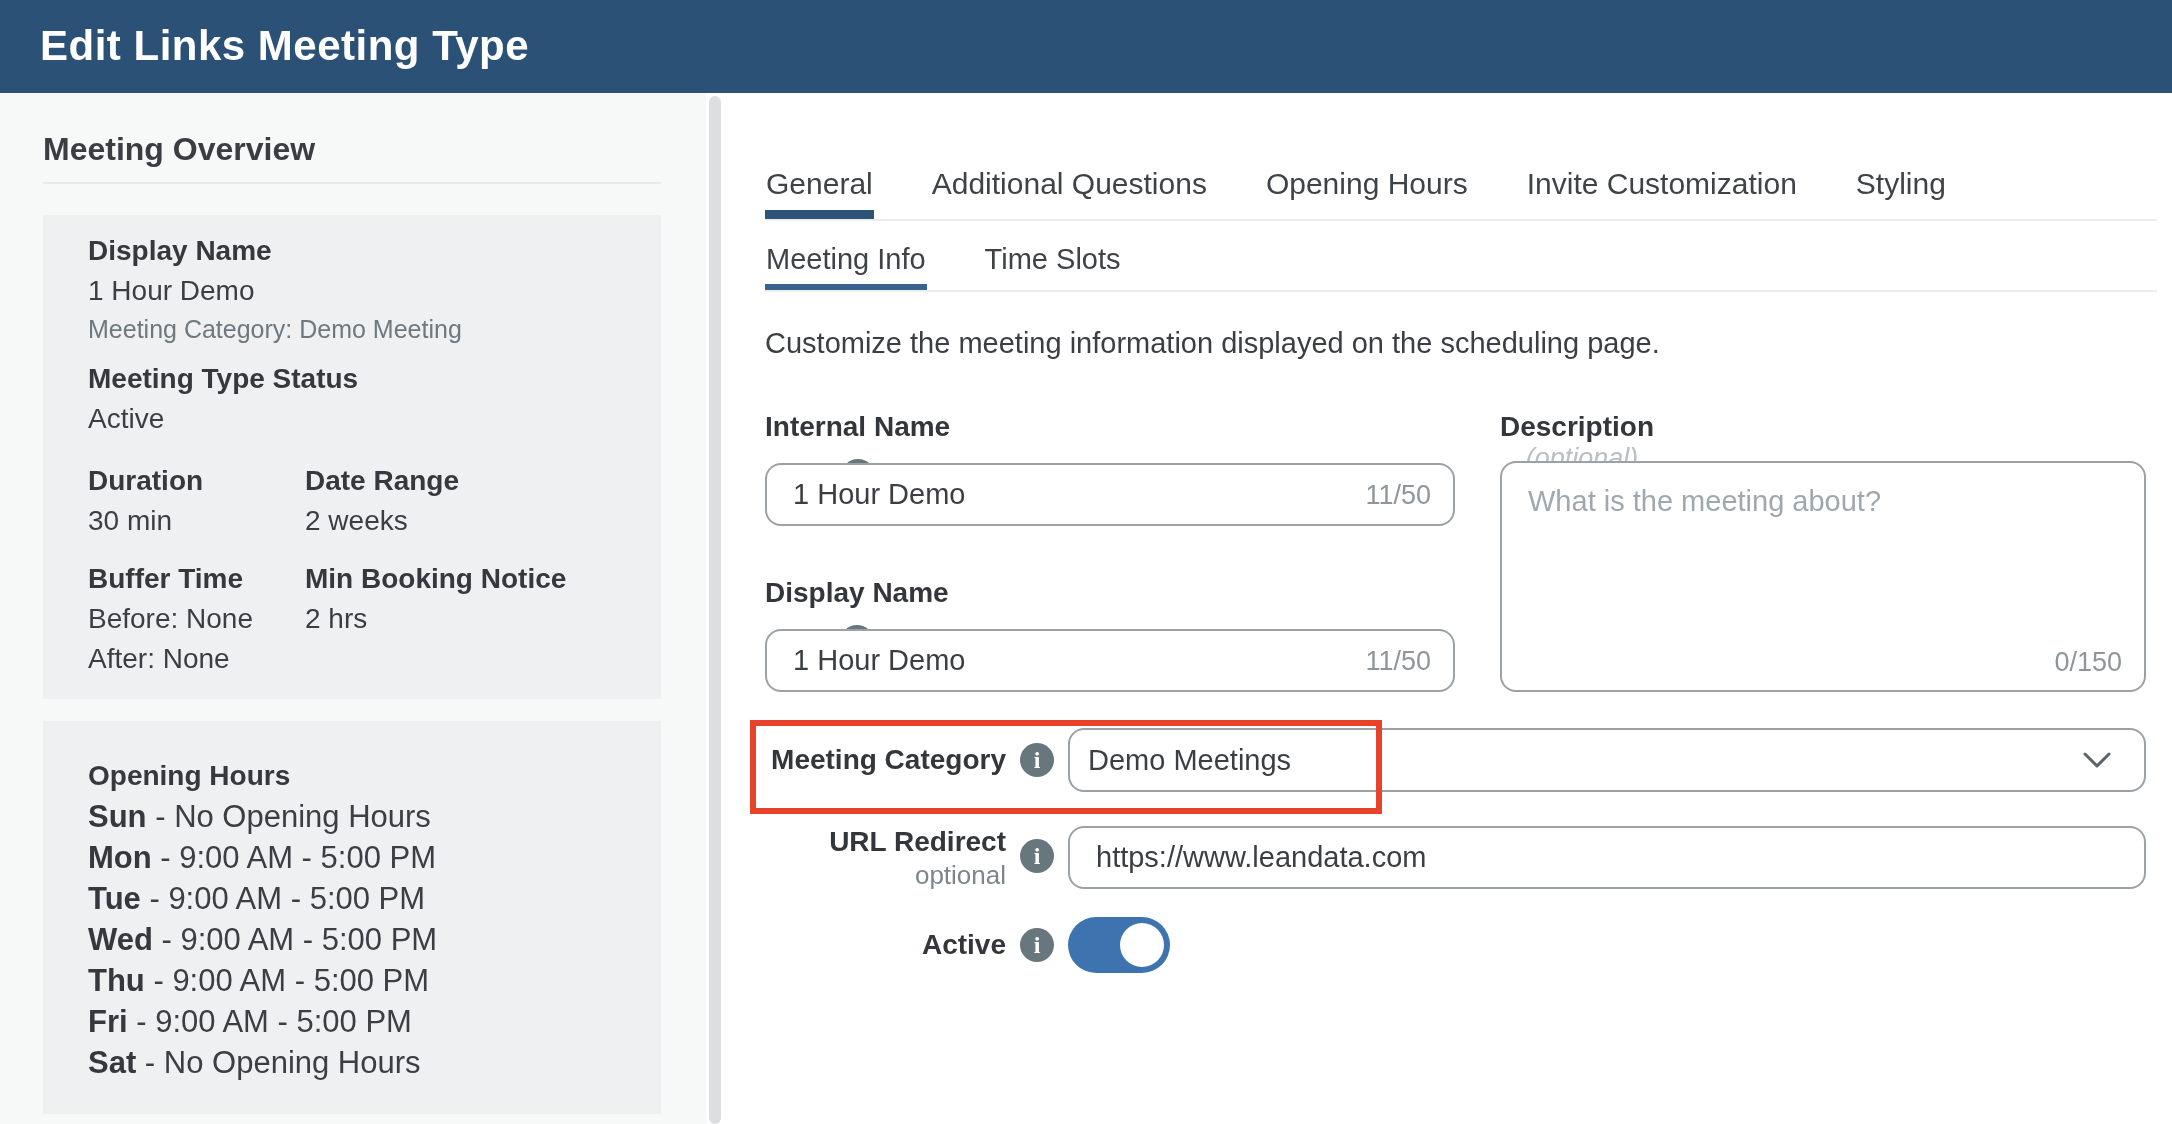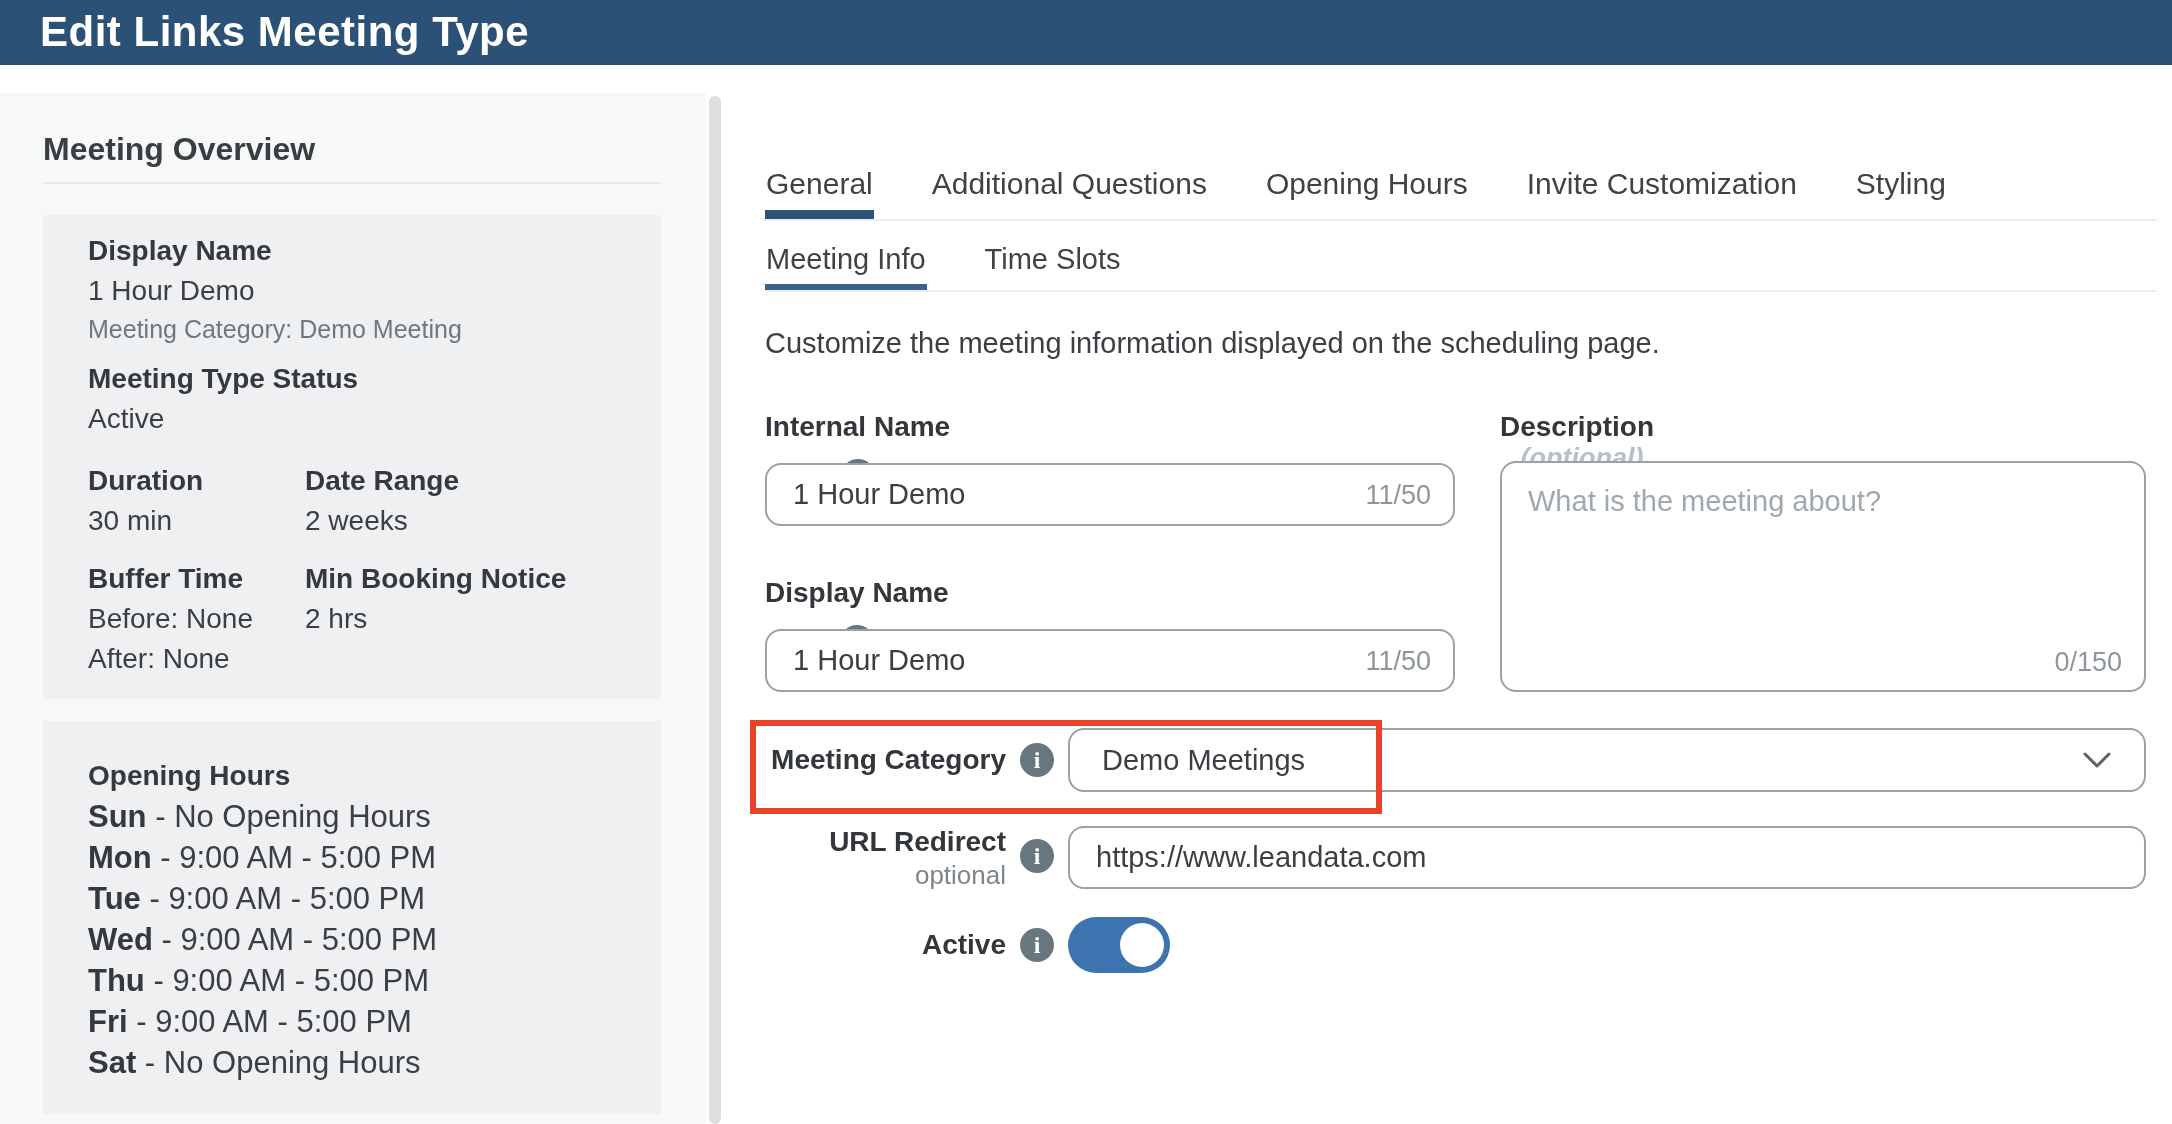--- a/index.html
+++ b/index.html
@@ -4,21 +4,21 @@
 <style>
   * { margin:0; padding:0; box-sizing:border-box; }
   html,body { width:2172px; height:1124px; }
   body {
     position:relative; overflow:hidden; background:#ffffff;
     font-family:"Liberation Sans", sans-serif; color:#3b3f43;
     -webkit-font-smoothing:antialiased;
   }
 
   
-  .app-header { position:absolute; left:0; top:0; width:2172px; height:65px; background:#2c5176; }
+  .app-header { position:absolute; left:0; top:0; width:2172px; height:93px; background:#2c5176; }
   .app-title  { position:absolute; left:40px; top:50%; transform:translateY(-52%);
                 font-size:42px; font-weight:bold; color:#ffffff; letter-spacing:.5px; }
 
   
   .sidebar { position:absolute; left:0; top:93px; width:706px; height:1031px; background:#f7f8f8; }
   .sidebar-heading { position:absolute; left:43px; top:38px; font-size:32px; font-weight:bold; color:#3a3e42; }
   .sidebar-divider { position:absolute; left:43px; top:89px; width:618px; height:2px; background:#e9e9e9; }
 
   .card { position:absolute; left:43px; width:618px; background:#eef0f2; }
   .card-summary { top:122px; height:484px; padding:16px 20px 0 45px; }
@@ -49,21 +49,21 @@
 
   .subtabs { position:absolute; left:40px; top:132px; right:15px; display:flex; gap:57px;
              border-bottom:2px solid #ededee; }
   .subtab { font-size:29px; color:#3f4347; padding:12px 1px 8px; border-bottom:6px solid transparent;
             cursor:pointer; white-space:nowrap;text-align:right; }
   .subtab.active { border-bottom-color:#39628d; }
 
   .intro { position:absolute; left:40px; top:228px; font-size:29px; color:#3b3f43; }
 
   .field-label { font-size:28px; font-weight:bold; color:#33373b; white-space:nowrap; }
-  .optional-tag { font-style:italic; font-weight:bold; font-size:27px; color:#b9bfc4; margin-left:10px; }
+  .optional-tag { font-style:italic; font-weight:normal; font-size:27px; color:#b9bfc4; margin-left:10px; }
 
   .info-icon { width:34px; height:34px; border-radius:50%; background:#68767d; color:#fff;
                display:inline-flex; align-items:center; justify-content:center; flex:0 0 34px;
                font-family:"Liberation Serif", serif; font-size:24px; font-weight:bold; cursor:pointer; }
   .lbl-row { position:absolute; display:flex; align-items:center; gap:16px;flex-direction:column; }
 
   .input-wrap { position:absolute; border:2px solid #9aa2a8; border-radius:16px; background:#fff; }
   .input-wrap input { width:100%; height:100%; border:none; outline:none; background:transparent;
                       font-family:inherit; font-size:29px; color:#3b3f43; padding:0 120px 0 26px;
                       border-radius:16px; }
@@ -78,21 +78,21 @@
   .textarea-wrap textarea::placeholder { color:#9fa8ae; }
   .ta-count { position:absolute; right:22px; bottom:12px; font-size:27px; color:#8e969c; }
 
   .form-row { position:absolute; left:40px; width:1381px; display:flex; }
   .row-label { width:241px; text-align:right; flex:0 0 241px; }
   .row-sub   { font-size:26px; color:#7d868c; line-height:34px; }
 
   .row-category { top:631px; height:60px; align-items:center; }
   .select-box { position:relative; flex:1; height:64px; margin-left:14px; border:2px solid #9aa2a8;
                 border-radius:16px; background:#fff; display:flex; align-items:center;
-                padding:0 70px 0 32px; font-size:29px; color:#3b3f43; cursor:pointer; }
+                padding:0 70px 0 18px; font-size:29px; color:#3b3f43; cursor:pointer; }
   .select-box svg { position:absolute; right:32px; top:50%; transform:translateY(-50%); }
   .row-category .info-icon { margin-left:14px; }
 
   .row-url { top:727px; align-items:flex-start; }
   .row-url .info-icon { margin-left:14px; margin-top:13px; }
   .url-input-wrap { position:relative; flex:1; height:63px; margin-left:14px; border:2px solid #9aa2a8;
                     border-radius:16px; background:#fff; }
   .url-input-wrap input { width:100%; height:100%; border:none; outline:none; background:transparent;
                     font-family:inherit; font-size:29px; color:#3b3f43; padding:8px 26px; border-radius:16px; }
 

